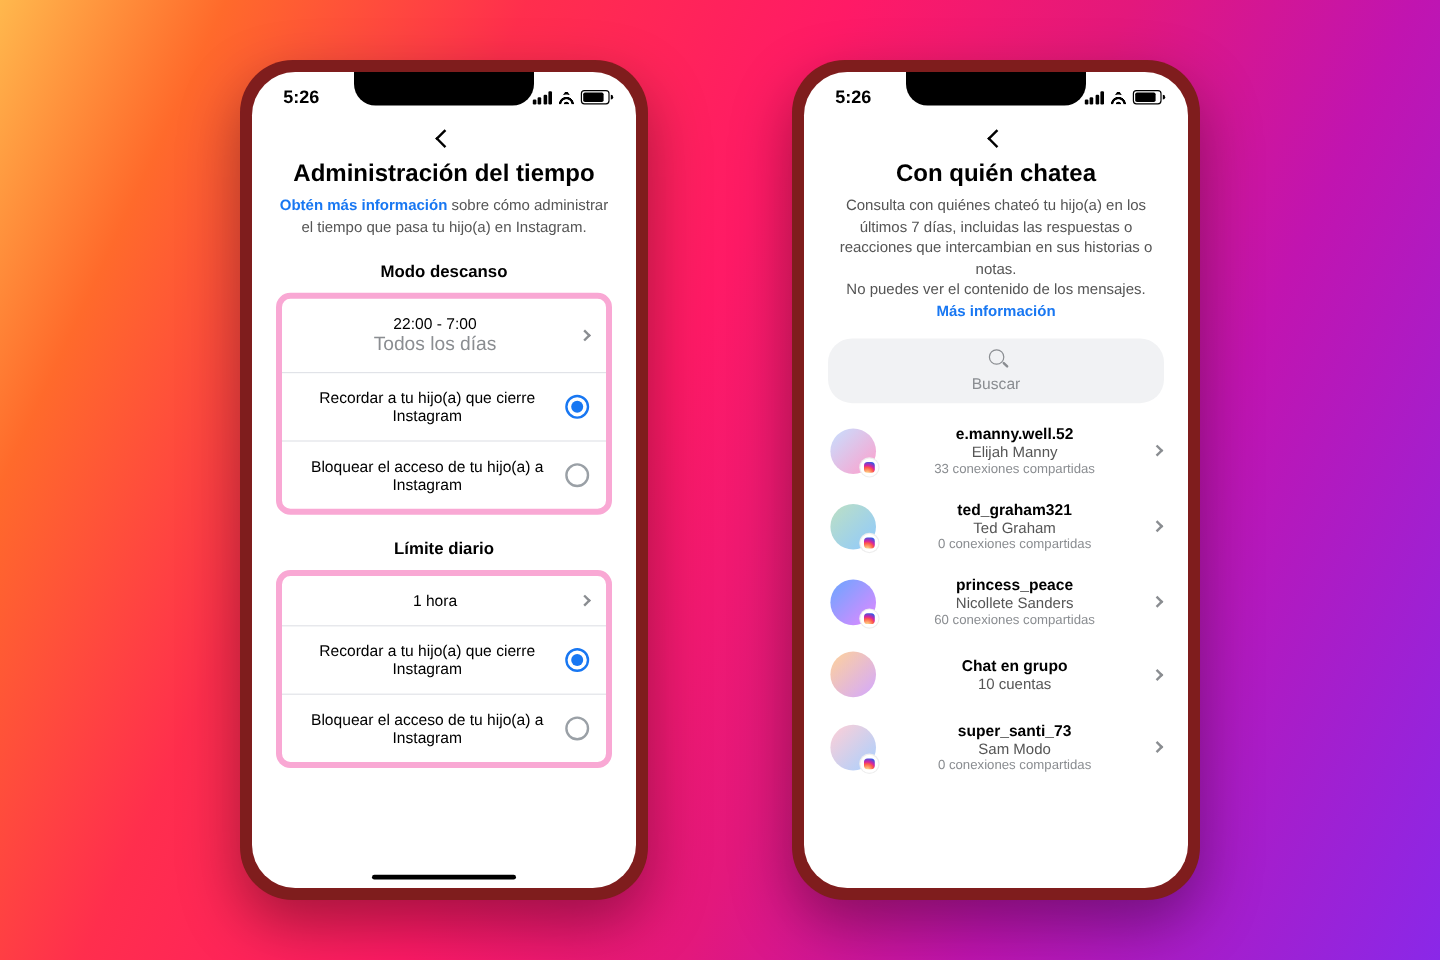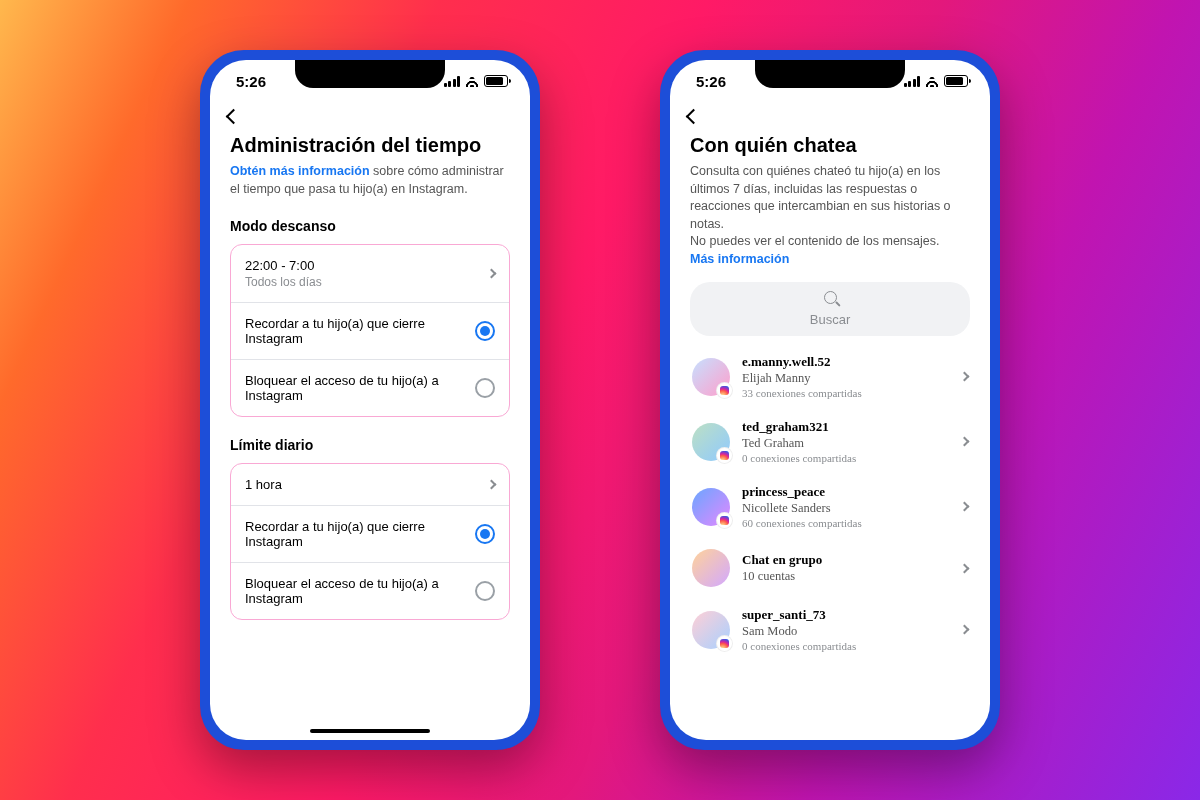--- a/index.html
+++ b/index.html
@@ -18,25 +18,26 @@
     display: flex;
     justify-content: center;
     align-items: center;
     gap: 120px;
     overflow: hidden;
   }
 
   .phone {
     width: 340px;
     height: 700px;
-    background: #1d4ed8;
+    background: #7f1d1d;
     border-radius: 44px;
     padding: 10px;
     box-shadow: 0 20px 50px rgba(0,0,0,.35);
     position: relative;
+    text-align: center;
   }
   .screen {
     width: 100%;
     height: 100%;
     background: #fff;
     border-radius: 36px;
     overflow: hidden;
     display: flex;
     flex-direction: column;
     position: relative;
@@ -94,31 +95,31 @@
     display:inline-block;
   }
 
   .page { padding: 8px 20px 0 20px; flex:1; overflow:hidden; }
   h1.title { font-size: 20px; font-weight: 700; margin-bottom: 6px; }
   .subtitle { font-size: 12.5px; color:#555; line-height:1.4; }
   .subtitle .link { color:#1877f2; font-weight:600; }
   .section-label { font-size: 14px; font-weight:600; margin-top:20px; margin-bottom:10px; }
 
   .card-group {
-    border:1px solid #f9a8d4; border-radius:12px; overflow:hidden;
+    border:5px solid #f9a8d4; border-radius:12px; overflow:hidden;
   }
   .card-row {
     padding: 13px 14px;
     display:flex; align-items:center; justify-content:space-between;
     border-bottom:1px solid #e1e3e8;
     font-size:13px;
   }
   .card-row:last-child{border-bottom:none;}
   .row-texts { display:flex; flex-direction:column; gap:2px; flex:1; padding-right:8px;}
-  .row-sub { color:#8a8d91; font-size:12px; }
+  .row-sub { color:#8a8d91; font-size:16px; }
   .chevron-right {
     width:7px;height:7px;border-top:2px solid #8a8d91;border-right:2px solid #8a8d91;transform:rotate(45deg);
   }
   .radio {
     width:20px;height:20px;border-radius:50%;border:2px solid #9aa0a6;flex-shrink:0;
     display:flex;align-items:center;justify-content:center;
   }
   .radio.selected { border-color:#1877f2; }
   .radio.selected::after{content:"";width:10px;height:10px;border-radius:50%;background:#1877f2;}
 
@@ -130,21 +131,21 @@
   
   .searchbar{
     margin-top:14px;background:#f1f2f4;border-radius:20px;padding:9px 14px;
     display:flex;align-items:center;gap:8px;color:#8a8d91;font-size:13px;flex-direction:column;
   }
   .mag-icon{width:13px;height:13px;border:1.7px solid #8a8d91;border-radius:50%;position:relative;}
   .mag-icon::after{content:"";position:absolute;width:6px;height:1.7px;background:#8a8d91;right:-5px;bottom:-2px;transform:rotate(45deg);border-radius:1px;}
 
   .contact-list{margin-top:8px;}
   .contact-row{
-    display:flex;align-items:center;gap:12px;padding:10px 2px;font-family:Liberation Serif, serif;
+    display:flex;align-items:center;gap:12px;padding:10px 2px;
   }
   .avatar{
     width:38px;height:38px;border-radius:50%;flex-shrink:0;position:relative;
     background:linear-gradient(135deg,#c8d4ff,#ffd3c8);
   }
   .avatar .ig-badge{
     position:absolute;right:-2px;bottom:-2px;width:15px;height:15px;border-radius:50%;
     background:#fff;display:flex;align-items:center;justify-content:center;
     box-shadow:0 0 0 1px #eee;
   }

